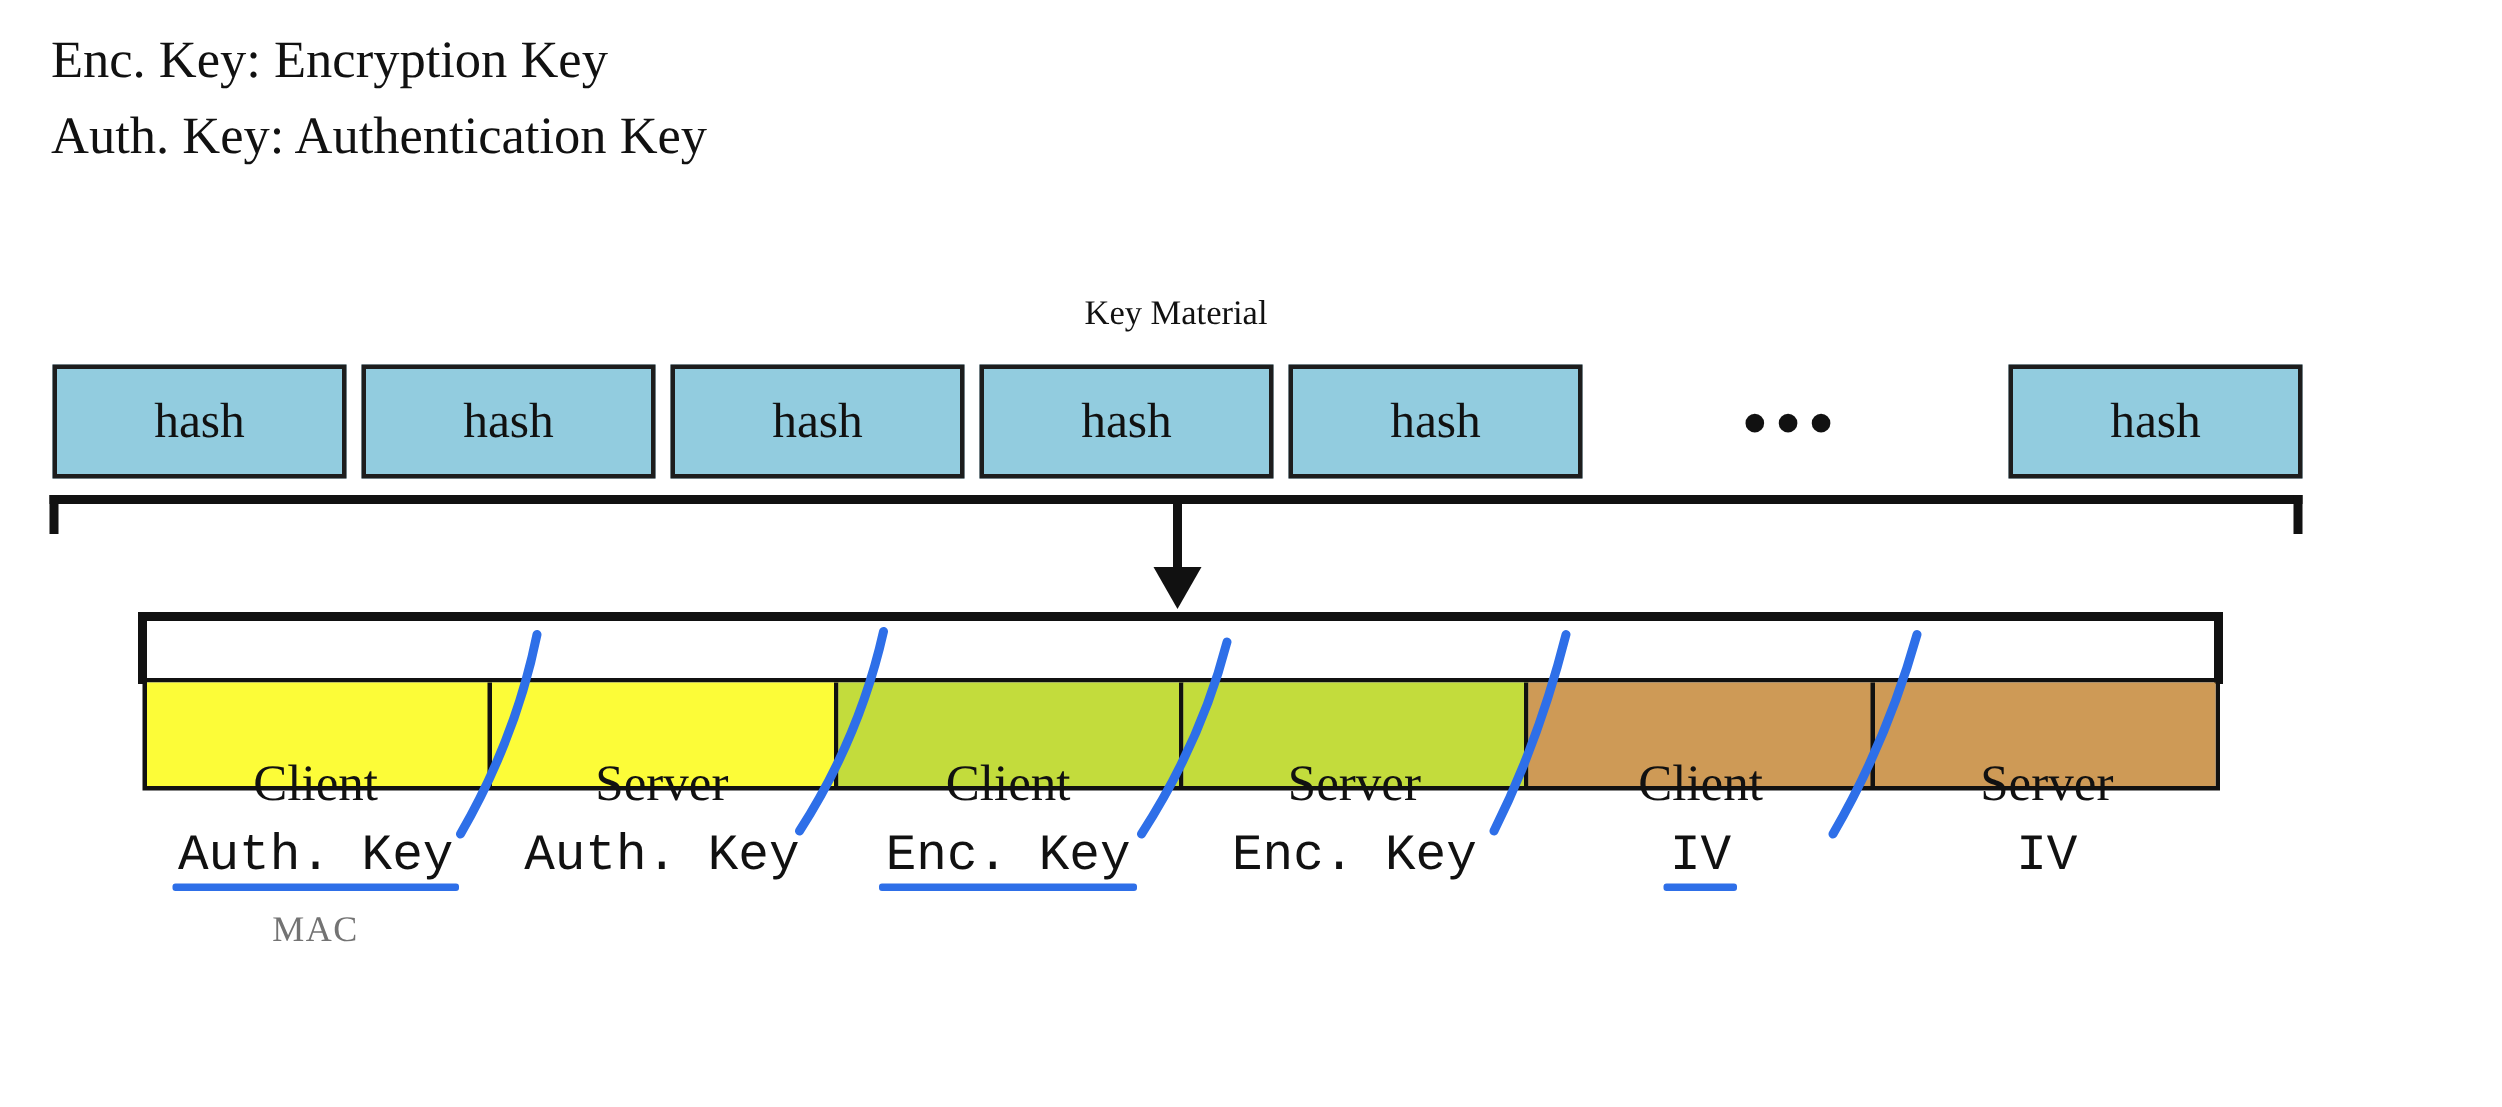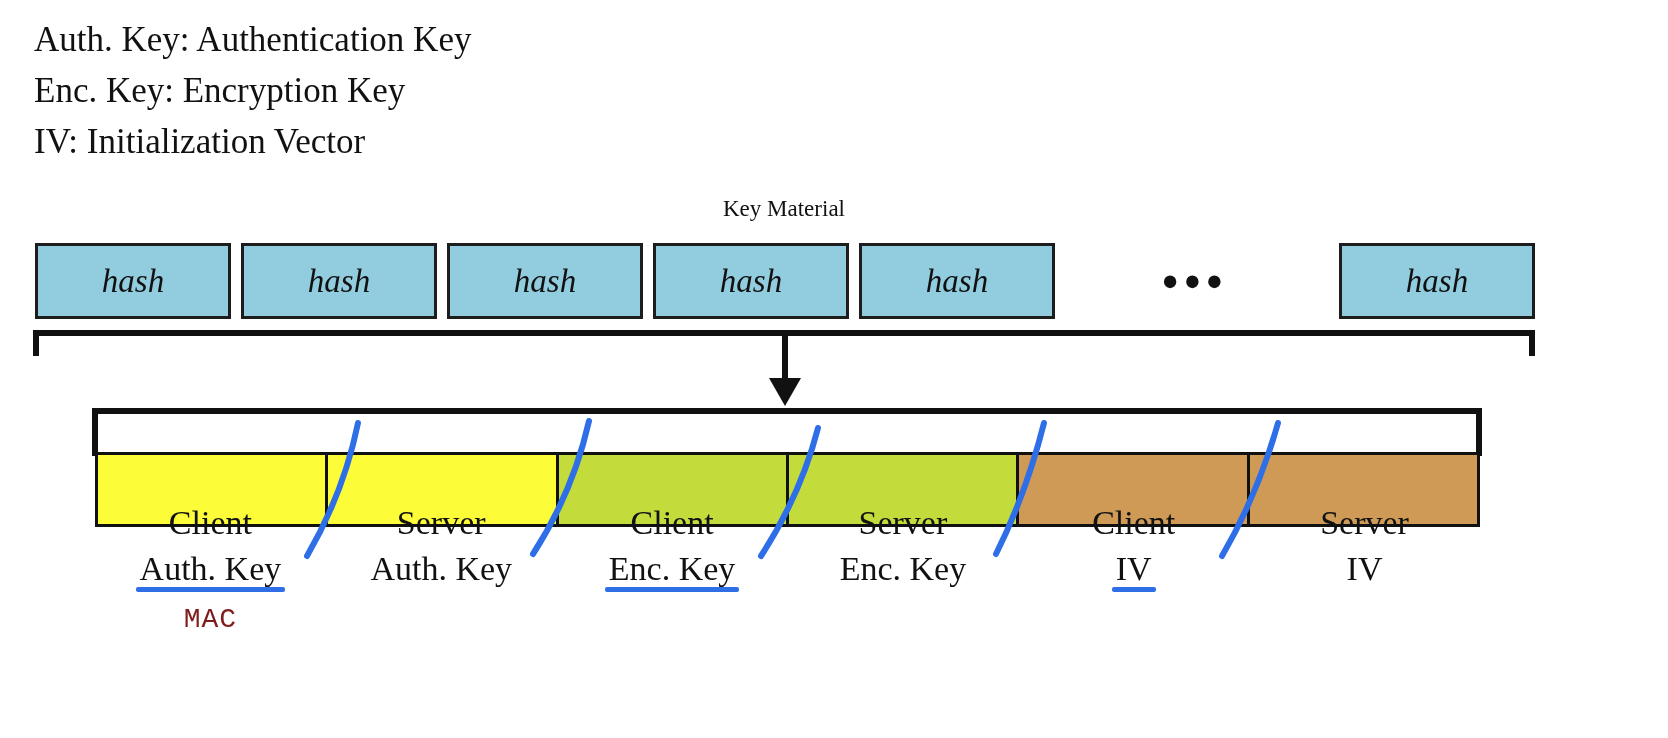--- a/index.html
+++ b/index.html
@@ -43,21 +43,20 @@
     white-space: nowrap;
   }
 
   
   .hash-row {
     position: absolute;
     left: 0;
     top: 243px;
     width: 1668px;
     height: 76px;
-    font-style: italic;
   }
   .hash-box {
     position: absolute;
     top: 0;
     height: 76px;
     background: #92ccdf;
     border: 3px solid #1d1d1d;
     box-sizing: border-box;
     display: flex;
     align-items: center;
@@ -148,63 +147,62 @@
     display: flex;
   }
   .label-cell {
     flex: 1 1 0;
     text-align: center;
     font-size: 34px;
     line-height: 46px;
     color: #111;
     position: relative;
   }
-  .lab-l2 { display: inline-block; position: relative; }
+  .lab-l2 { display: inline-block; position: relative; font-family: Liberation Mono, monospace; }
   .lab-l2.underlined::after {
     content: "";
     position: absolute;
     left: -4px;
     right: -4px;
     bottom: 0px;
     height: 5px;
     background: #2e6fe8;
     border-radius: 2px;
   }
   .mac-note {
     position: absolute;
     left: 0;
     right: 0;
     top: 103px;
     text-align: center;
-    font-family: Liberation Mono, monospace;
-    font-size: 28px;
+    font-family: Liberation Serif, serif;
+    font-size: 24px;
     line-height: 34px;
-    color: #7f1d1d;
+    color: #737373;
     letter-spacing: 1px;
   }
 
   
   #slashes {
     position: absolute;
     left: 0;
     top: 0;
     width: 1668px;
     height: 738px;
     pointer-events: none;
   }
 </style>
 </head>
 <body>
 
 <div id="canvas">
 
   <div class="legend">
+    <div class="legend-line">Enc. Key: Encryption Key</div>
     <div class="legend-line">Auth. Key: Authentication Key</div>
-    <div class="legend-line">Enc. Key: Encryption Key</div>
-    <div class="legend-line">IV: Initialization Vector</div>
   </div>
 
   <div class="km-title">Key Material</div>
 
   <div class="hash-row">
     <div class="hash-box" style="left:35px;  width:196px;">hash</div>
     <div class="hash-box" style="left:241px; width:196px;">hash</div>
     <div class="hash-box" style="left:447px; width:196px;">hash</div>
     <div class="hash-box" style="left:653px; width:196px;">hash</div>
     <div class="hash-box" style="left:859px; width:196px;">hash</div>

